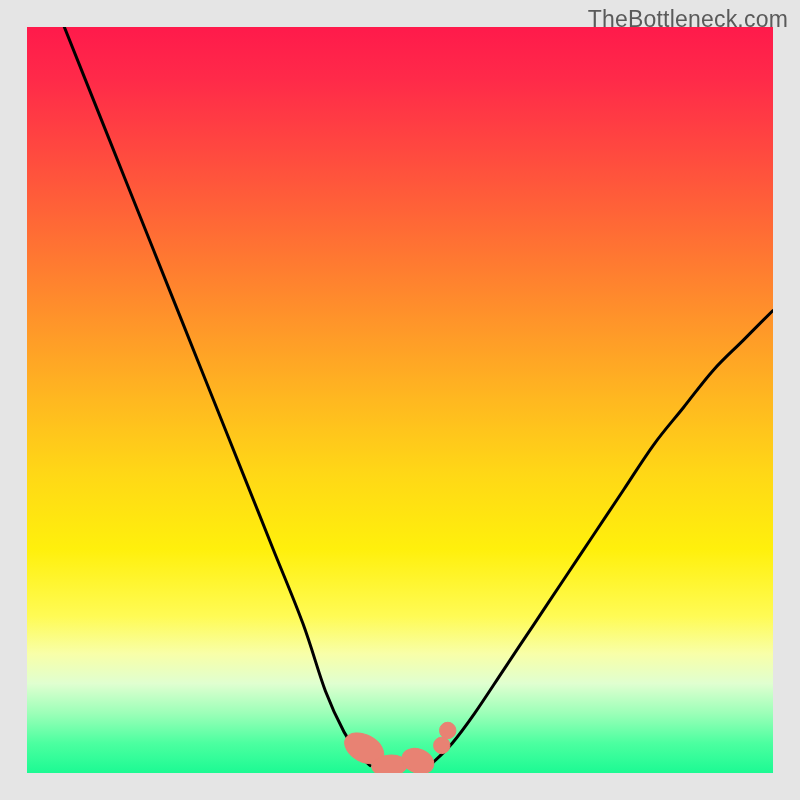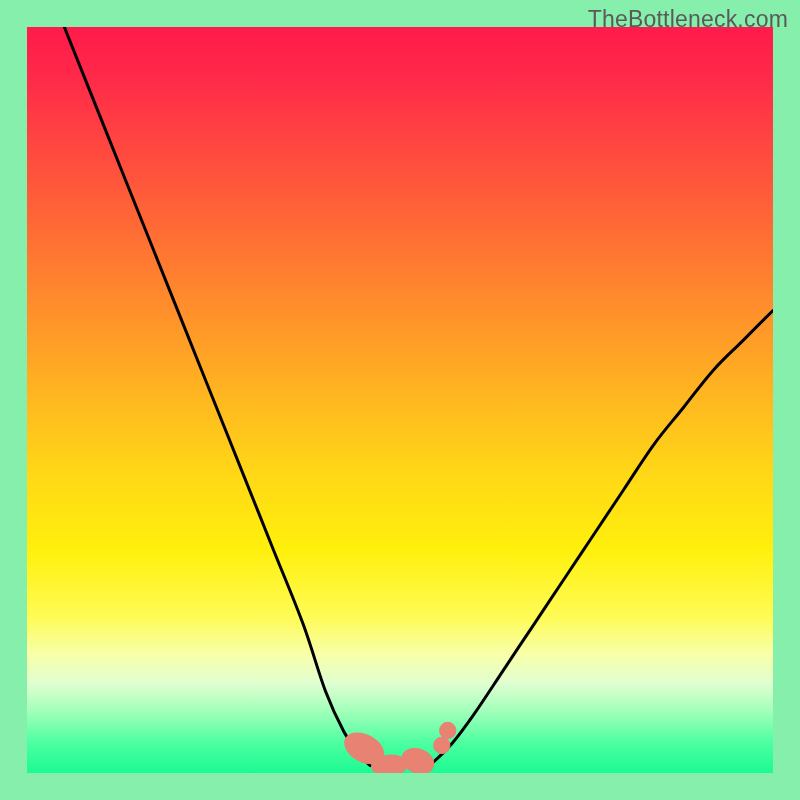--- a/index.html
+++ b/index.html
@@ -8,21 +8,21 @@
     width: 800px;
     height: 800px;
     overflow: hidden;
     background: #000;
     font-family: Arial, Helvetica, sans-serif;
   }
   .stage {
     position: relative;
     width: 800px;
     height: 800px;
-    background: #86efac;
+    background: #e5e5e5;
   }
   .plot {
     position: absolute;
     left: 27px;
     top: 27px;
     width: 746px;
     height: 746px;
     overflow: hidden;
   }
   .gradient {

